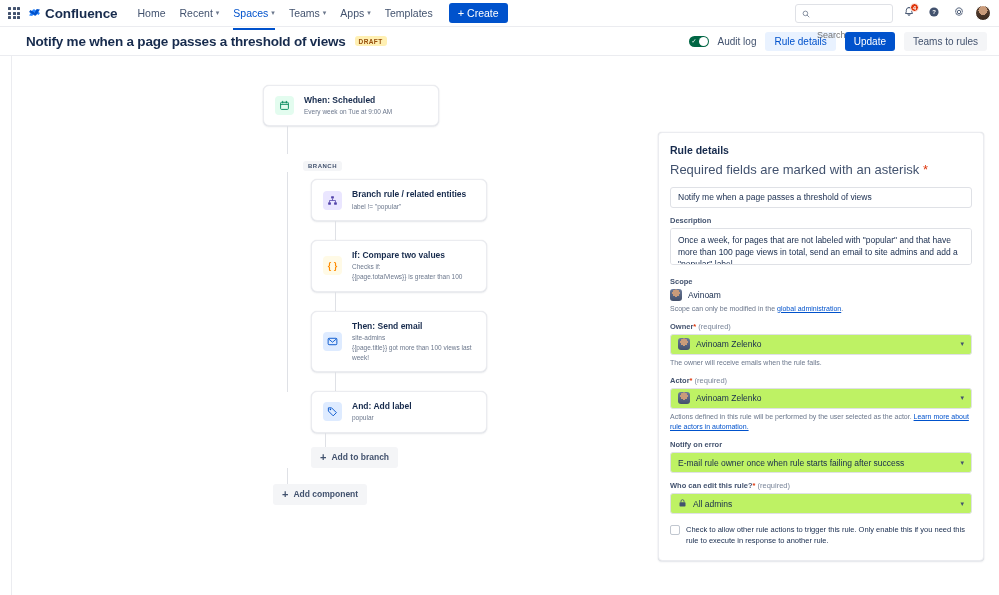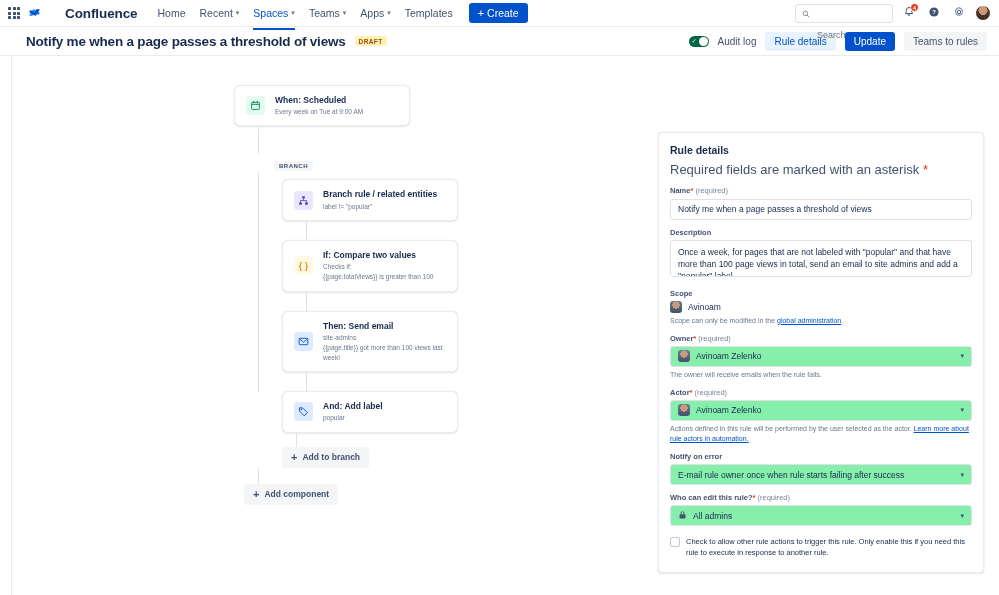--- a/index.html
+++ b/index.html
@@ -24,21 +24,21 @@
   }
   .app-switcher {
     width: 18px; height: 18px; display:flex; align-items:center; justify-content:center;
     cursor: pointer; border-radius: 3px;
   }
   .grid-dots { display:grid; grid-template-columns: repeat(3, 3px); grid-gap: 1.5px; }
   .grid-dots i { width:3px; height:3px; background:#42526E; display:block; border-radius:0.5px; }
 
   .logo { display:flex; align-items:center; gap:4px; margin-left:5px; cursor:pointer; }
   .logo-mark { color:#2684FF; font-size:13px; line-height:1; font-weight:700; }
-  .logo-text { font-size:13.5px; font-weight:600; color:#172B4D; letter-spacing:-0.1px;margin-left:20px; }
+  .logo-text { font-size:13.5px; font-weight:600; color:#172B4D; letter-spacing:-0.1px; }
 
   .navlinks { display:flex; align-items:center; margin-left:14px; gap:2px; }
   .navlink {
     font-size:10.5px; color:#42526E; padding:4px 6px; border-radius:3px;
     cursor:pointer; display:flex; align-items:center; gap:3px; white-space:nowrap;
   }
   .navlink.active { color:#0052CC; font-weight:500; position:relative; }
   .navlink.active:after {
     content:""; position:absolute; left:6px; right:6px; bottom:-7px; height:2px; background:#0052CC;
   }
@@ -112,21 +112,21 @@
     background:#fff; border:1px solid #DFE1E6; display:flex; align-items:center; justify-content:center;
     font-size:7px; color:#42526E; cursor:pointer; z-index:9;
   }
 
   
   .canvas {
     position:absolute; left:12px; right:0; top:56px; bottom:0;
     background:#fff; overflow:hidden;
   }
 
-  .flow { position:absolute; left:222px; top:29px; width:400px; }
+  .flow { position:absolute; left:251px; top:29px; width:400px; }
 
   .connector { width:1px; background:#DFE1E6; margin-left:24px; }
 
   .node {
     background:#fff; border:1px solid #EBECF0; border-radius:6px;
     box-shadow:0 1px 2px rgba(9,30,66,0.10), 0 0 1px rgba(9,30,66,0.13);
     display:flex; align-items:center; gap:10px; padding:9px 11px;
     cursor:pointer; width:176px;
   }
   .node-icon {
@@ -184,21 +184,21 @@
 
   .scope-row { display:flex; align-items:center; gap:6px; margin-top:2px; }
   .avatar-sm {
     width:12px; height:12px; border-radius:3px; flex:none;
     background: radial-gradient(circle at 50% 34%, #C99B7A 0 36%, transparent 37%), linear-gradient(#6B7A99, #44506B);
   }
   .scope-name { font-size:8.5px; color:#172B4D; }
   .select-box {
     display:flex; align-items:center; gap:6px;
     border:1px solid #DFE1E6; border-radius:3px; height:21px; padding:0 7px;
-    background:#86efac; cursor:pointer;
+    background:#bef264; cursor:pointer;
   }
   .select-box .val { font-size:8.5px; color:#172B4D; }
   .select-chev {
     margin-left:auto; font-size:7px; color:#42526E;
   }
   .lock-ico { font-size:9px; color:#42526E; }
 
   .check-row { display:flex; gap:6px; margin-top:10px; align-items:flex-start; }
   .checkbox {
     width:10px; height:10px; border:1px solid #C1C7D0; border-radius:2px; flex:none;
@@ -438,24 +438,20 @@
   </div>
 
   <div class="panel">
     <div class="panel-title">Rule details</div>
     <div class="req-note">
       <span>Required fields are marked with an asterisk</span>
       <span class="ast">*</span>
     </div>
 
     
-    <label class="field-label">
-      <span>Name</span><span class="ast">*</span>
-      <span class="opt">(required)</span>
-    </label>
     <input class="input" value="Notify me when a page passes a threshold of views" style="">
 
     
     <div class="section-gap"></div>
     <label class="field-label">Description</label>
     <textarea class="textarea" style="">Once a week, for pages that are not labeled with "popular" and that have more than 100 page views in total, send an email to site admins and add a "popular" label.</textarea>
 
     
     <div class="section-gap"></div>
     <label class="field-label">Scope</label>

